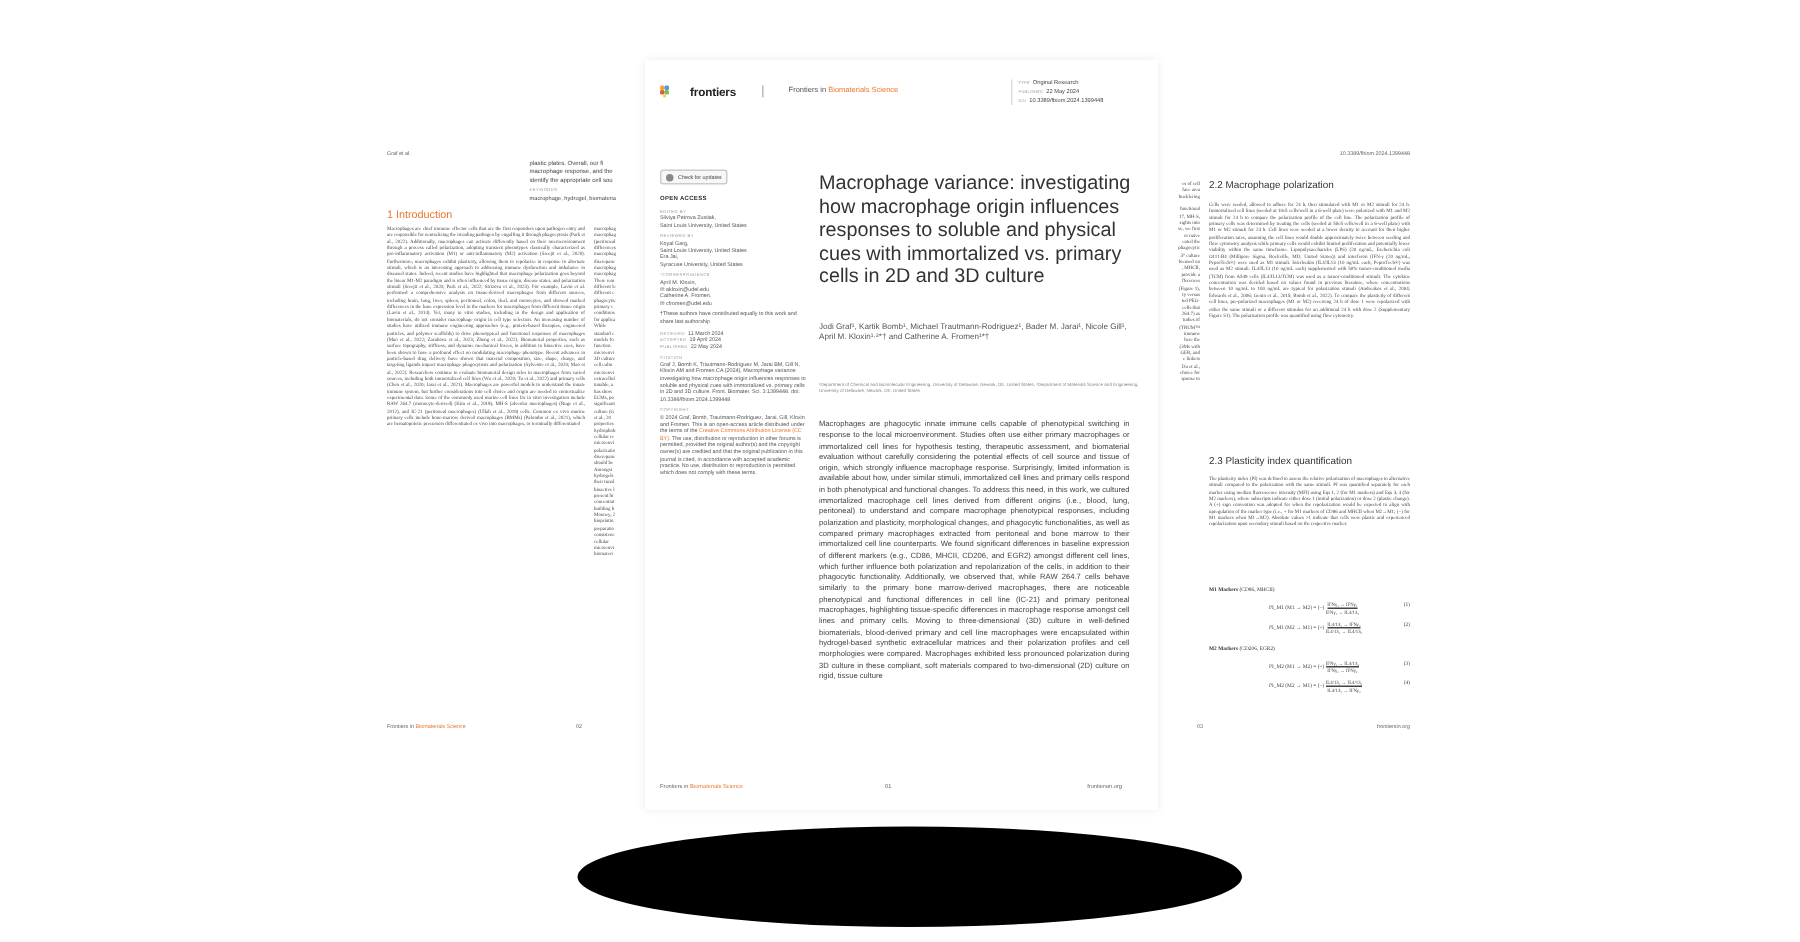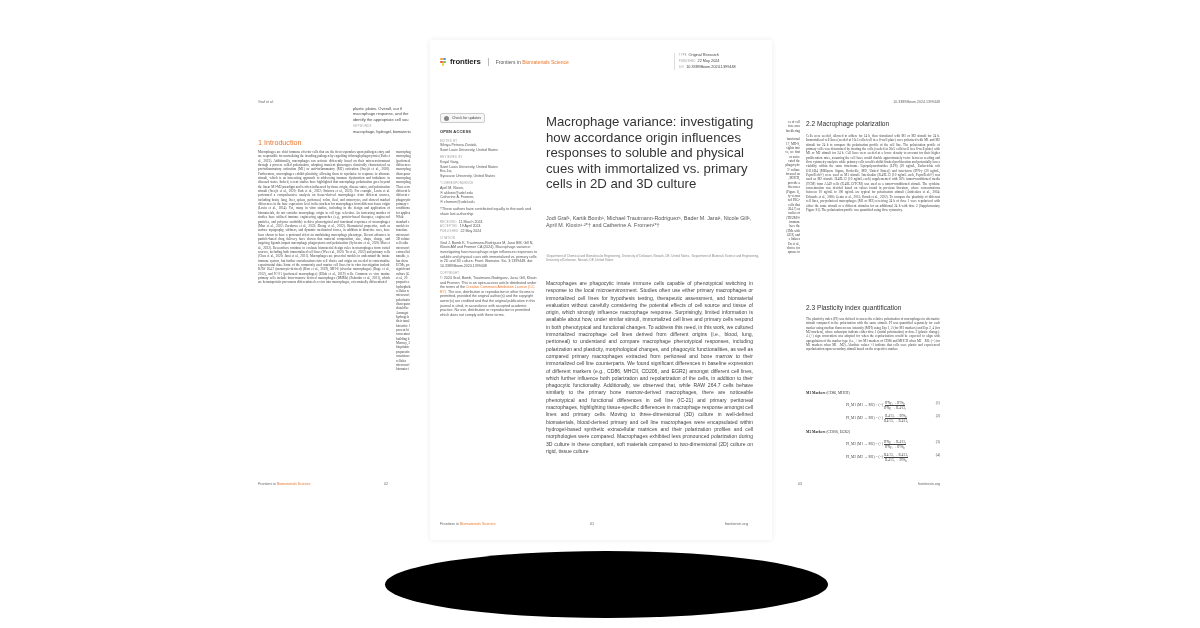--- a/index.html
+++ b/index.html
@@ -15,21 +15,21 @@
   
   .lp-top { position:absolute; left:95px; top:16px; width:77px; font-size:4px; line-height:5.4px; color:#444; white-space:nowrap; overflow:hidden; }
   .lp-kw-label { position:absolute; left:95px; top:34px; font-size:2.8px; color:#999; letter-spacing:0.3px; }
   .lp-kw { position:absolute; left:95px; top:40px; font-size:3.8px; color:#444; white-space:nowrap; }
   .intro-head { position:absolute; left:0; top:48px; font-size:7.2px; color:#e8772e; }
   .col { position:absolute; font-size:3.3px; line-height:4.35px; color:#444; text-align:justify; overflow:hidden; }
   .lp-col1 { left:0; top:60px; width:132px; height:320px; }
   .lp-col2 { left:138px; top:60px; width:34px; height:320px; white-space:nowrap; }
   .page-foot { position:absolute; font-size:3.6px; color:#666; }
   
-  .mp-logo { position:absolute; left:10px; top:17px; display:flex; align-items:center; gap:4px; }
+  .mp-logo { position:absolute; left:10px; top:17px; display:flex; gap:14px; }
   .logo-mark { width:6px; height:8px; position:relative; }
   .logo-mark span { position:absolute; width:2.6px; height:2.6px; border-radius:1px; }
   .logo-word { font-size:7.8px; font-weight:bold; color:#222; letter-spacing:-0.1px; }
   .logo-sep { width:1px; height:8px; background:#bbb; margin:0 3px; }
   .journal-name { font-size:5px; color:#555; }
   .journal-name .orange { color:#e8772e; }
   .mp-meta { position:absolute; left:244px; top:13px; border-left:1px solid #ddd; padding-left:4px; font-size:3.8px; line-height:4.8px; color:#444; }
   .mp-meta .lbl { font-size:2.6px; color:#999; margin-right:2px; letter-spacing:0.2px; }
   .sidebar { position:absolute; left:10px; top:73px; width:98px; font-size:3.6px; line-height:4.6px; color:#555; }
   .check-btn { display:inline-flex; align-items:center; gap:3px; border:1px solid #ccc; border-radius:2px; padding:1.5px 3px; background:#f7f7f7; font-size:3.6px; color:#444; margin-bottom:7px; }
@@ -243,21 +243,21 @@
       <div><span class="sb-lbl-inline">RECEIVED</span><span>11 March 2024</span></div>
       <div><span class="sb-lbl-inline">ACCEPTED</span><span>19 April 2024</span></div>
       <div><span class="sb-lbl-inline">PUBLISHED</span><span>22 May 2024</span></div>
     </div>
     <div class="sb-lbl">CITATION</div>
     <div>Graf J, Bomb K, Trautmann-Rodriguez M, Jarai BM, Gill N, Kloxin AM and Fromen CA (2024), Macrophage variance: investigating how macrophage origin influences responses to soluble and physical cues with immortalized vs. primary cells in 2D and 3D culture. Front. Biomater. Sci. 3:1399448. doi: 10.3389/fbiom.2024.1399448</div>
     <div class="sb-lbl">COPYRIGHT</div>
     <div><span>© 2024 Graf, Bomb, Trautmann-Rodriguez, Jarai, Gill, Kloxin and Fromen. This is an open-access article distributed under the terms of the </span><span class="orange">Creative Commons Attribution License (CC BY).</span><span> The use, distribution or reproduction in other forums is permitted, provided the original author(s) and the copyright owner(s) are credited and that the original publication in this journal is cited, in accordance with accepted academic practice. No use, distribution or reproduction is permitted which does not comply with these terms.</span></div>
   </div>
 
-  <div class="title">Macrophage variance: investigating how accordance origin influences responses to soluble and physical cues with immortalized vs. primary cells in 2D and 3D culture</div>
+  <div class="title">Macrophage variance: investigating how macrophage origin influences responses to soluble and physical cues with immortalized vs. primary cells in 2D and 3D culture</div>
   <div class="authors">Jodi Graf¹, Kartik Bomb¹, Michael Trautmann-Rodriguez¹, Bader M. Jarai¹, Nicole Gill¹, April M. Kloxin¹·²*† and Catherine A. Fromen¹*†</div>
   <div class="affil">¹Department of Chemical and Biomolecular Engineering, University of Delaware, Newark, DE, United States, ²Department of Materials Science and Engineering, University of Delaware, Newark, DE, United States</div>
   <div class="abstract">Macrophages are phagocytic innate immune cells capable of phenotypical switching in response to the local microenvironment. Studies often use either primary macrophages or immortalized cell lines for hypothesis testing, therapeutic assessment, and biomaterial evaluation without carefully considering the potential effects of cell source and tissue of origin, which strongly influence macrophage response. Surprisingly, limited information is available about how, under similar stimuli, immortalized cell lines and primary cells respond in both phenotypical and functional changes. To address this need, in this work, we cultured immortalized macrophage cell lines derived from different origins (i.e., blood, lung, peritoneal) to understand and compare macrophage phenotypical responses, including polarization and plasticity, morphological changes, and phagocytic functionalities, as well as compared primary macrophages extracted from peritoneal and bone marrow to their immortalized cell line counterparts. We found significant differences in baseline expression of different markers (e.g., CD86, MHCII, CD206, and EGR2) amongst different cell lines, which further influence both polarization and repolarization of the cells, in addition to their phagocytic functionality. Additionally, we observed that, while RAW 264.7 cells behave similarly to the primary bone marrow-derived macrophages, there are noticeable phenotypical and functional differences in cell line (IC-21) and primary peritoneal macrophages, highlighting tissue-specific differences in macrophage response amongst cell lines and primary cells. Moving to three-dimensional (3D) culture in well-defined biomaterials, blood-derived primary and cell line macrophages were encapsulated within hydrogel-based synthetic extracellular matrices and their polarization profiles and cell morphologies were compared. Macrophages exhibited less pronounced polarization during 3D culture in these compliant, soft materials compared to two-dimensional (2D) culture on rigid, tissue culture</div>
 
   <div class="mp-foot" style="left:10px;"><span>Frontiers in </span><span class="orange">Biomaterials Science</span></div>
   <div class="mp-foot" style="left:160px;">01</div>
   <div class="mp-foot orange" style="right:24px;">frontiersin.org</div>
 </div>
 
 <div class="shadow-ellipse"></div>

